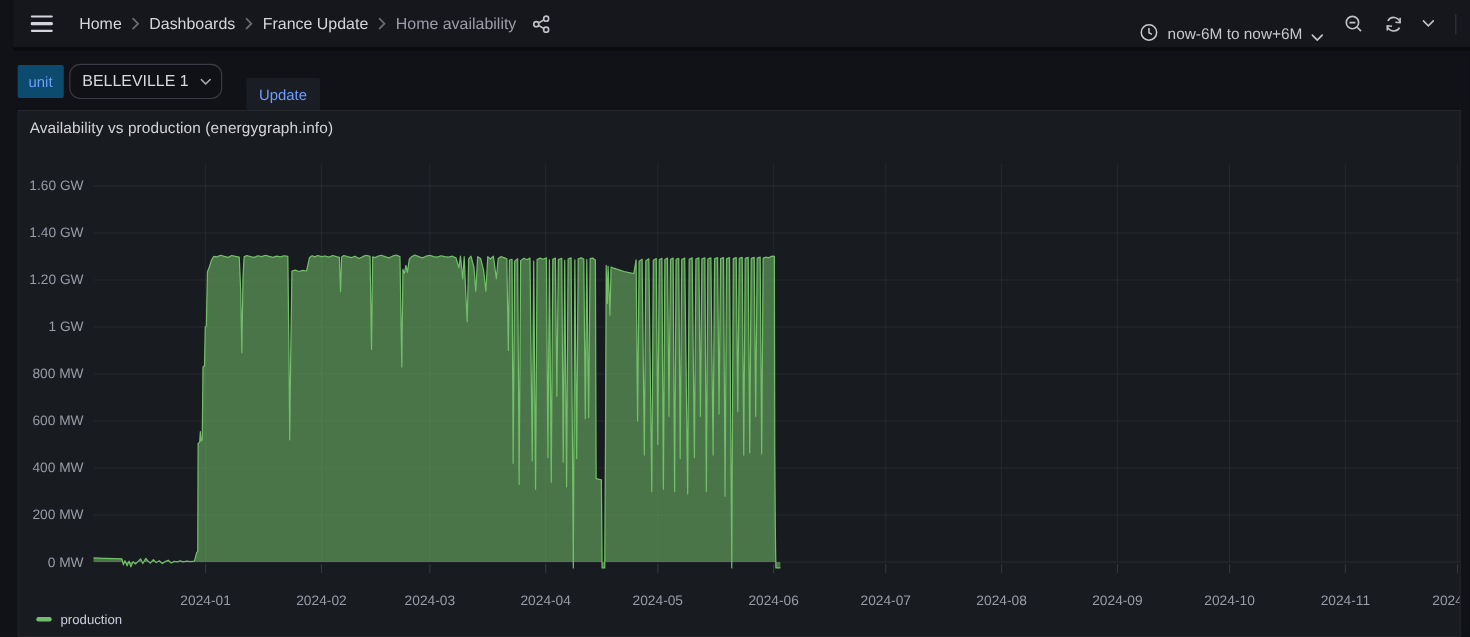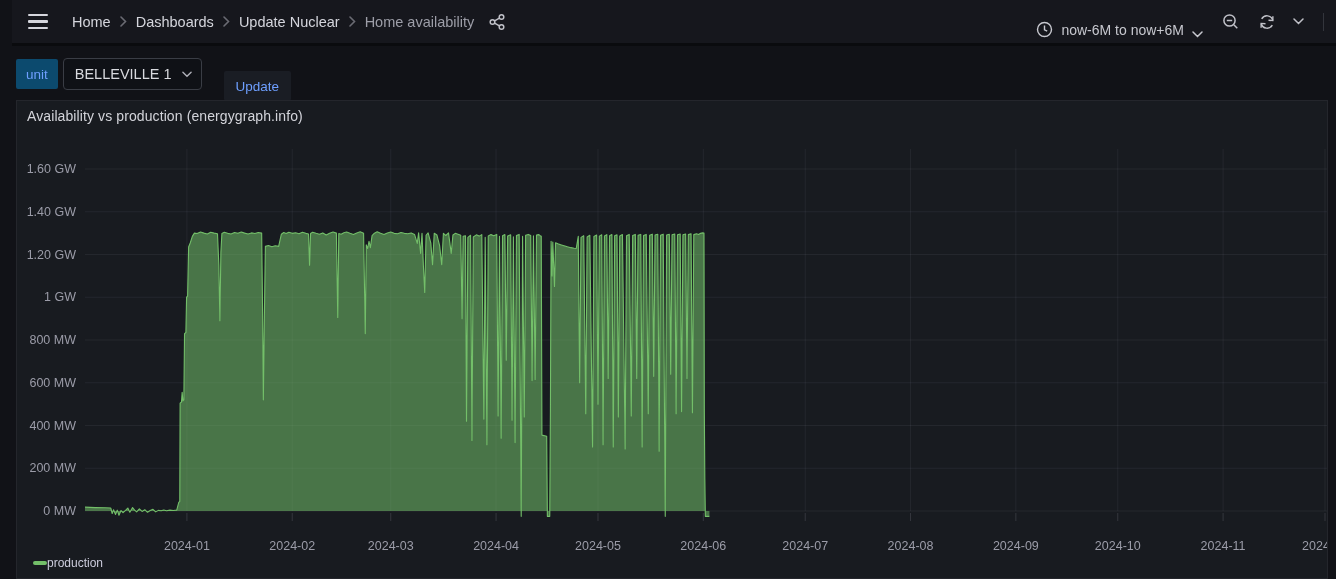--- a/index.html
+++ b/index.html
@@ -25,34 +25,34 @@
   .icon-btn { width:32px; height:32px; display:flex; align-items:center; justify-content:center; cursor:pointer; }
   .nav-divider { width:1px; height:18px; background:#33353c; margin:0 8px 0 10px; }
 
   
   .toolbar { position:absolute; left:0; top:49px; width:1336px; height:50px;
     display:flex; align-items:center; padding:0 16px; background:#111217; }
   .var-label { height:30px; display:flex; align-items:center; padding:0 10px;
     background:#0c4a6e; border-radius:2px; color:#6e9fff; font-size:13.5px; cursor:default; }
   .select-box { height:32px; display:flex; align-items:center; gap:10px;
     margin-left:5px; padding:0 9px 0 11px; background:#0f1116;
-    border:1px solid #3a3d45; border-radius:4px; cursor:pointer; }
+    border:1px solid #3a3d45; border-radius:10px; cursor:pointer; }
   .select-box .sel-text { font-size:14.5px; color:#d8d9de; white-space:nowrap; }
   .update-btn { height:30px; display:flex; align-items:center; padding:0 12px;
     margin-left:22px; background:#1a1d24; border-radius:2px;
     color:#6e9fff; font-size:13.5px; cursor:pointer;margin-top:24px; }
 
   
   .panel { position:absolute; left:16px; top:100px; width:1312px; height:479px;
     background:#181b20; border:1px solid #24262c; }
   .panel-title { position:absolute; left:10px; top:7px; font-size:14px;
     color:#d3d4da; letter-spacing:.1px; }
   .chart-wrap { position:absolute; left:0; top:0; width:1310px; height:477px; }
   .chart-wrap svg { display:block; }
-  .legend-row { position:absolute; left:16px; top:455px; display:flex; align-items:center; cursor:pointer; }
+  .legend-row { position:absolute; left:16px; top:455px; display:flex; align-items:center; gap:8px; cursor:pointer; }
   .legend-swatch { width:14px; height:4px; border-radius:2px; background:#73bf69; }
   .legend-label { font-size:12px; color:#ccccdc; }
 </style>
 </head>
 <body>
 
 <div class="navbar">
   <div class="nav-menu-btn">
     <span></span>
       <span></span>
@@ -64,21 +64,21 @@
       <svg width="7" height="11" viewBox="0 0 7 11">
           <path d="M1 1 L5.5 5.5 L1 10" stroke="#6a6b73" stroke-width="1.6" fill="none" stroke-linecap="round"></path>
         </svg>
     </span>
     <span class="crumb">Dashboards</span>
     <span class="crumb-sep">
       <svg width="7" height="11" viewBox="0 0 7 11">
           <path d="M1 1 L5.5 5.5 L1 10" stroke="#6a6b73" stroke-width="1.6" fill="none" stroke-linecap="round"></path>
         </svg>
     </span>
-    <span class="crumb">Update Nuclear</span>
+    <span class="crumb">France Update</span>
     <span class="crumb-sep">
       <svg width="7" height="11" viewBox="0 0 7 11">
           <path d="M1 1 L5.5 5.5 L1 10" stroke="#6a6b73" stroke-width="1.6" fill="none" stroke-linecap="round"></path>
         </svg>
     </span>
     <span class="crumb current">Home availability</span>
   </div>
   <div class="share-btn">
     <svg width="18" height="18" viewBox="0 0 18 18" fill="none" stroke="#c0c1c8" stroke-width="1.5">
       <circle cx="13.5" cy="4" r="2.3"></circle>

